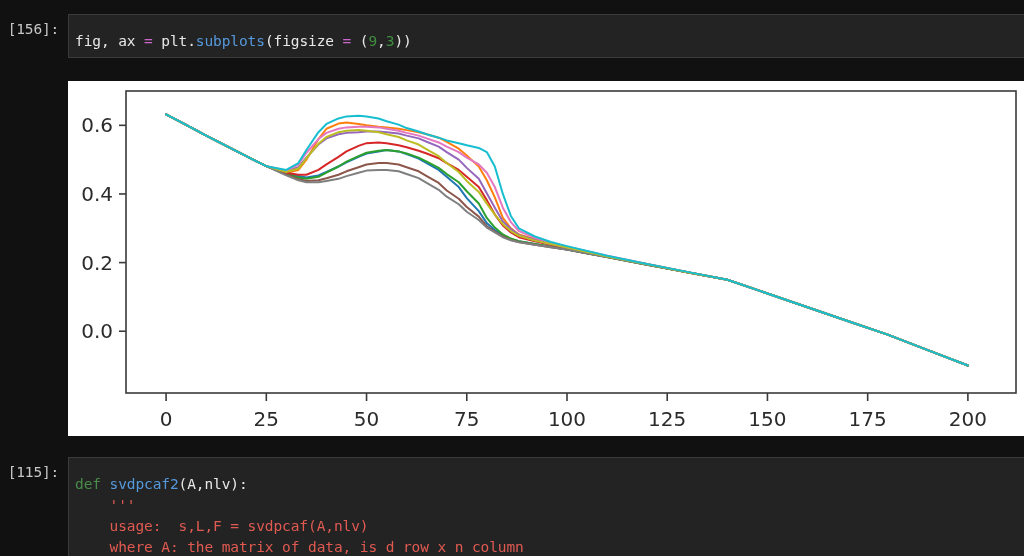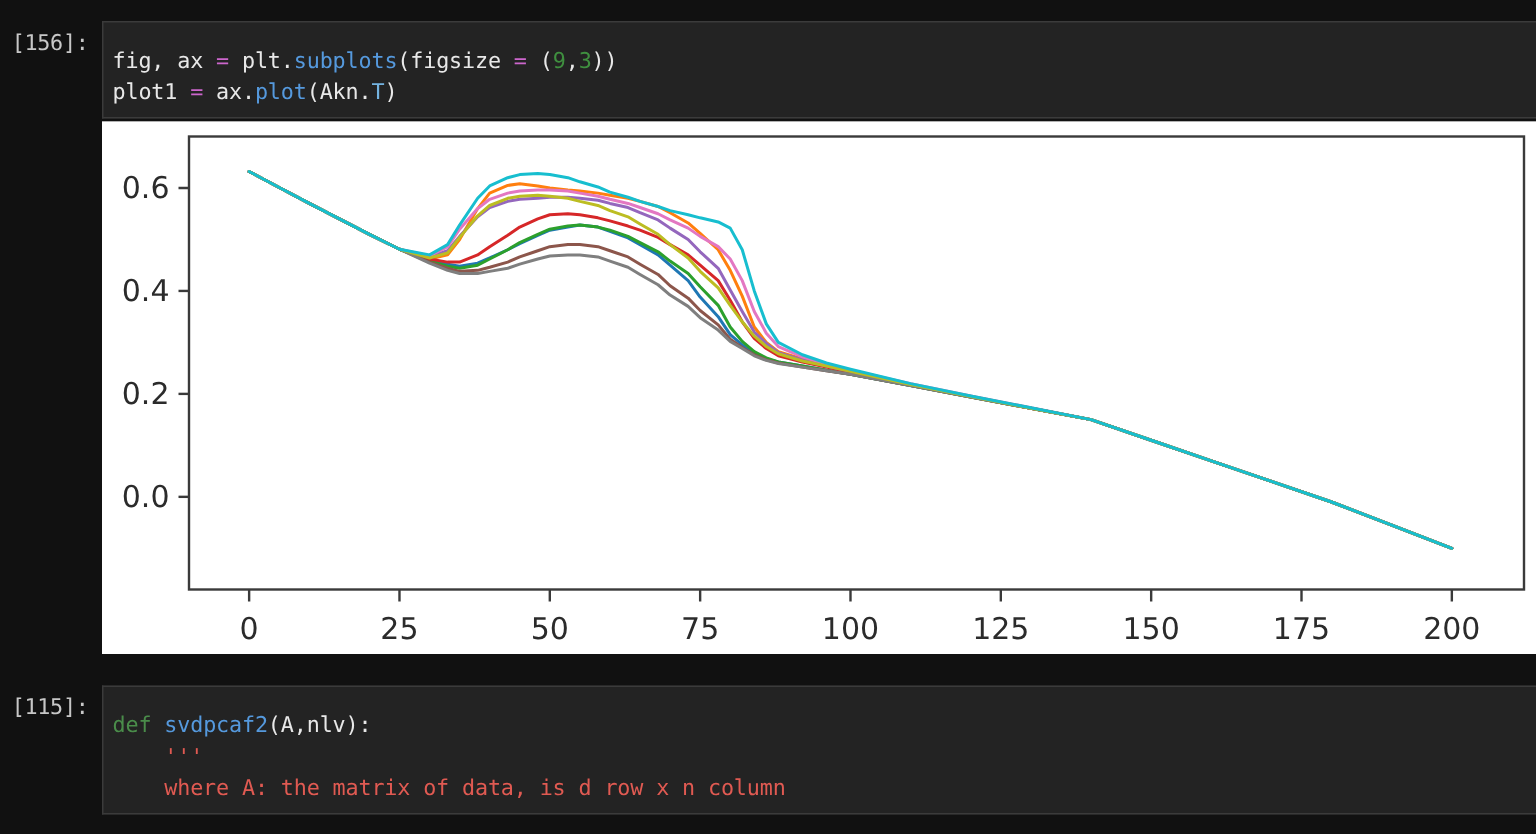--- a/index.html
+++ b/index.html
@@ -89,21 +89,20 @@
 </style>
 </head>
 <body>
 
 <div id="notebook">
 
   <div class="cell" id="cell-156-wrap" style="top:14px;">
     <div class="prompt">[156]:</div>
     <div class="input-area">
       <div class="codeline" id="c156l0"><span class="tok-plain">fig, ax </span><span class="tok-op">=</span><span class="tok-plain"> plt.</span><span class="tok-fn">subplots</span><span class="tok-plain">(figsize </span><span class="tok-op">=</span><span class="tok-plain"> (</span><span class="tok-num">9</span><span class="tok-plain">,</span><span class="tok-num">3</span><span class="tok-plain">))</span></div>
-      <div class="codeline" id="c156l1"><span class="tok-plain">plot1 </span><span class="tok-op">=</span><span class="tok-plain"> ax.</span><span class="tok-fn">plot</span><span class="tok-plain">(Akn.</span><span class="tok-attr">T</span><span class="tok-plain">)</span></div>
     </div>
   </div>
 
   <div id="output-cell">
     <div id="figure">
       <svg width="956" height="355" viewBox="0 0 956 355">
         <rect x="0" y="0" width="956" height="355" fill="#ffffff"></rect>
         <g id="axes-group">
             <rect x="58" y="10" width="890" height="302" fill="none" stroke="#3a3a3a" stroke-width="1.6"></rect>
           </g>
@@ -151,17 +150,18 @@
           </g>
       </svg>
     </div>
   </div>
 
   <div class="cell" id="cell-157-wrap" style="top:457px;">
     <div class="prompt">[115]:</div>
     <div class="input-area">
       <div class="codeline" id="c157l0"><span class="tok-def">def</span><span class="tok-plain"> </span><span class="tok-fn">svdpcaf2</span><span class="tok-plain">(A,nlv):</span></div>
       <div class="codeline" id="c157l1"><span class="tok-str">    '''</span></div>
+      <div class="codeline" id="c157l3"><span class="tok-str">    usage:  s,L,F = svdpcaf(A,nlv)</span></div>
       <div class="codeline" id="c157l4"><span class="tok-str">    where A: the matrix of data, is d row x n column</span></div>
     </div>
   </div>
 
 </div>
 
 </body></html>

